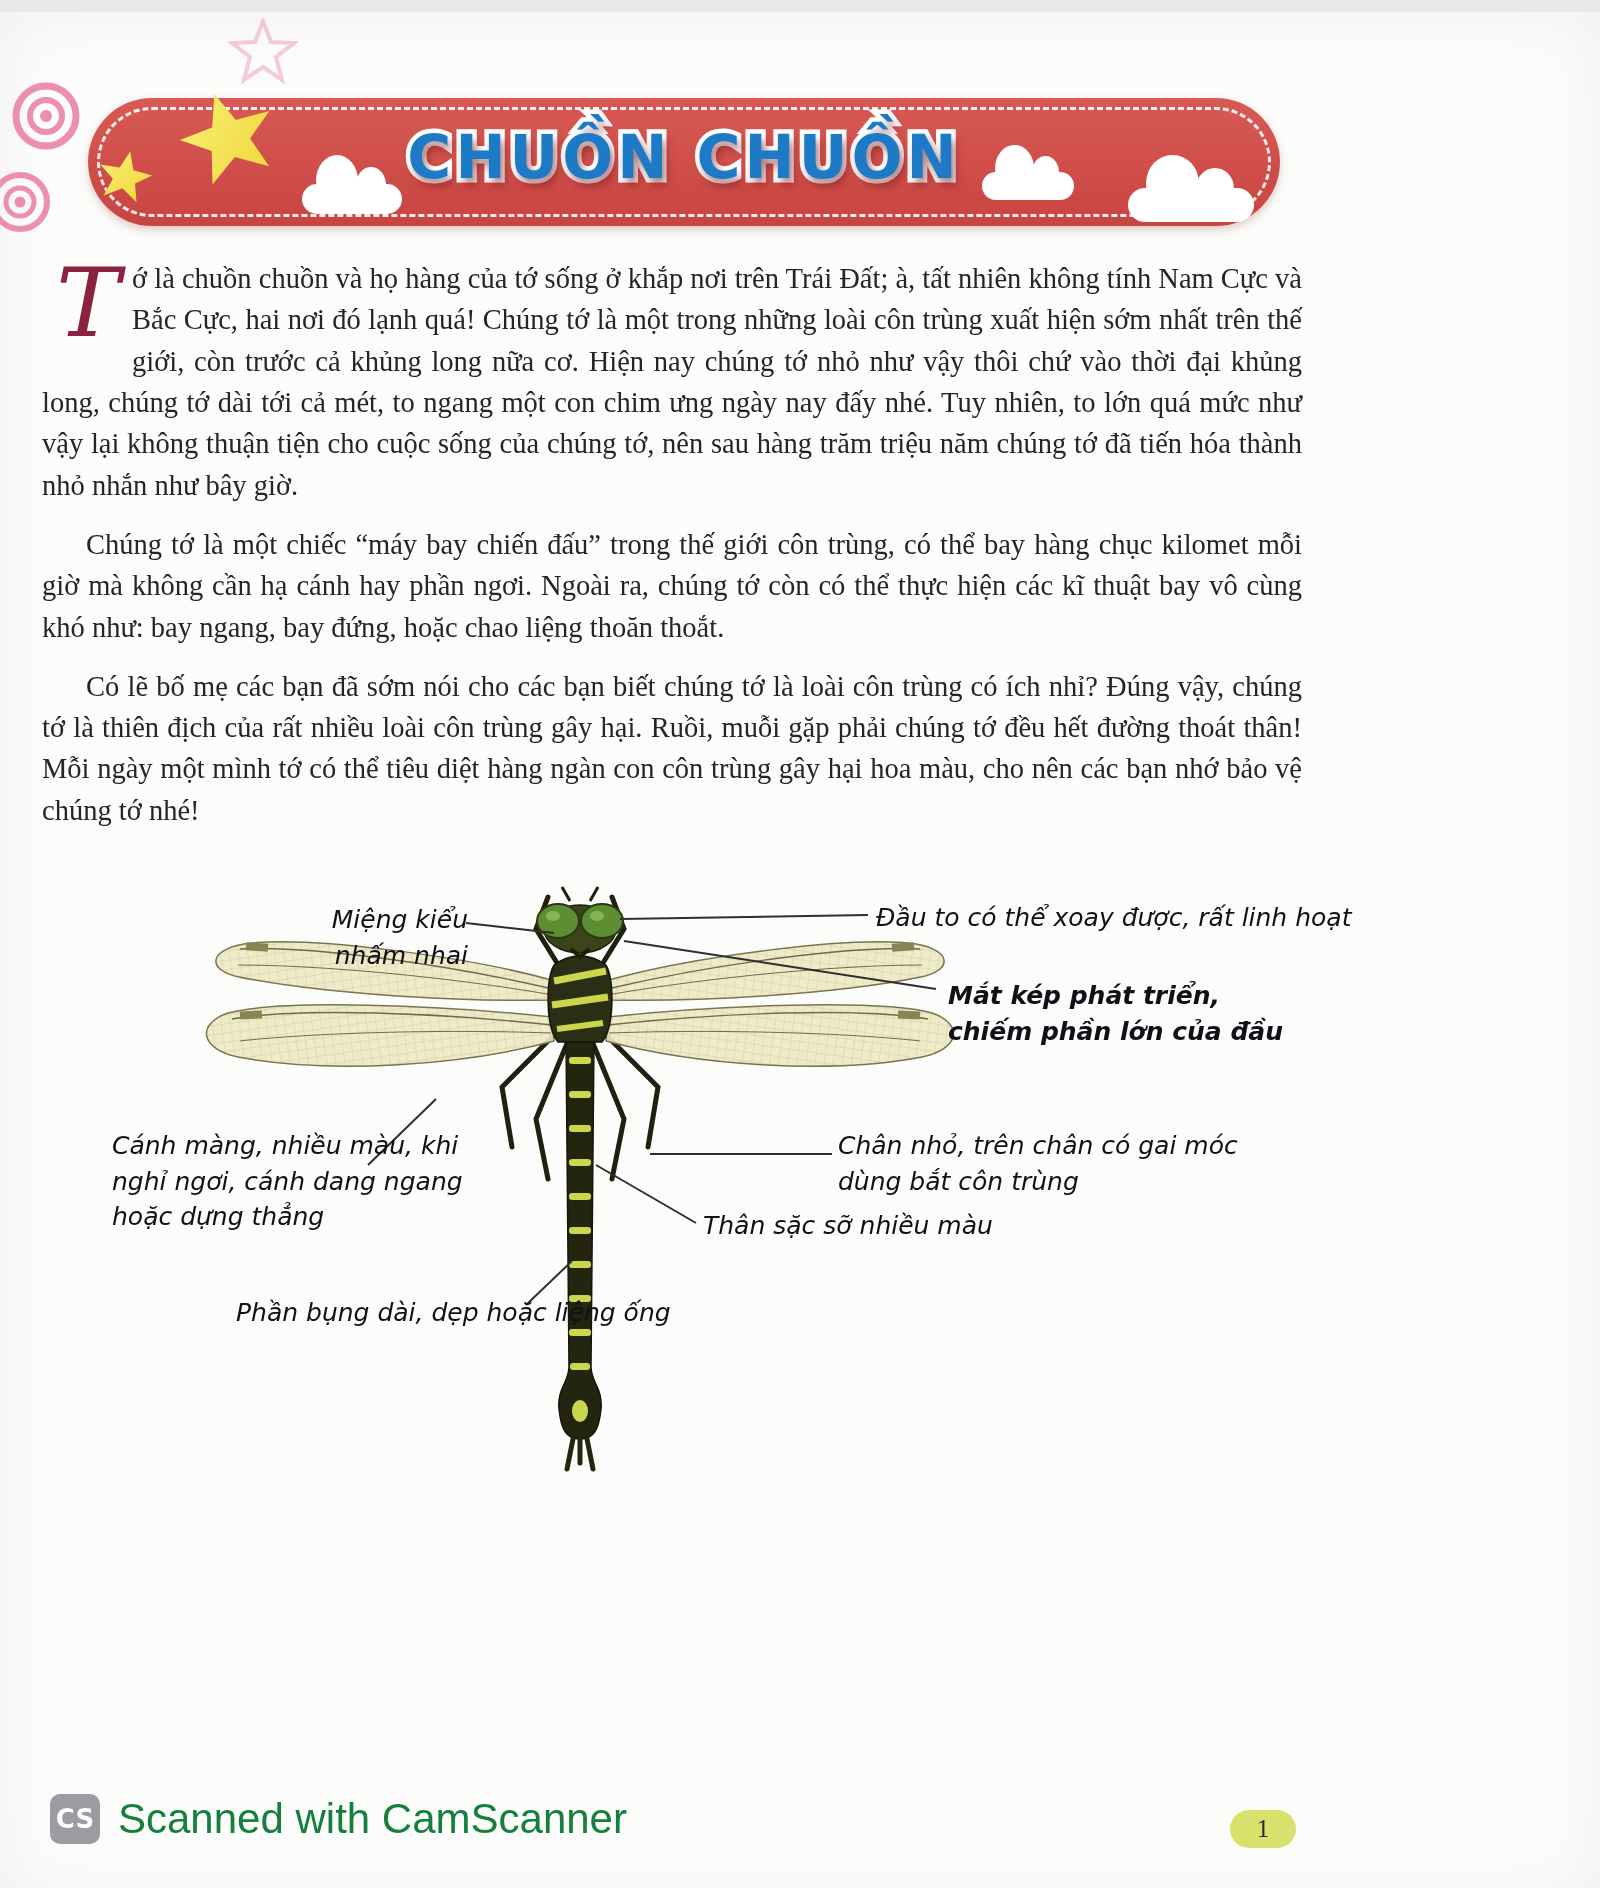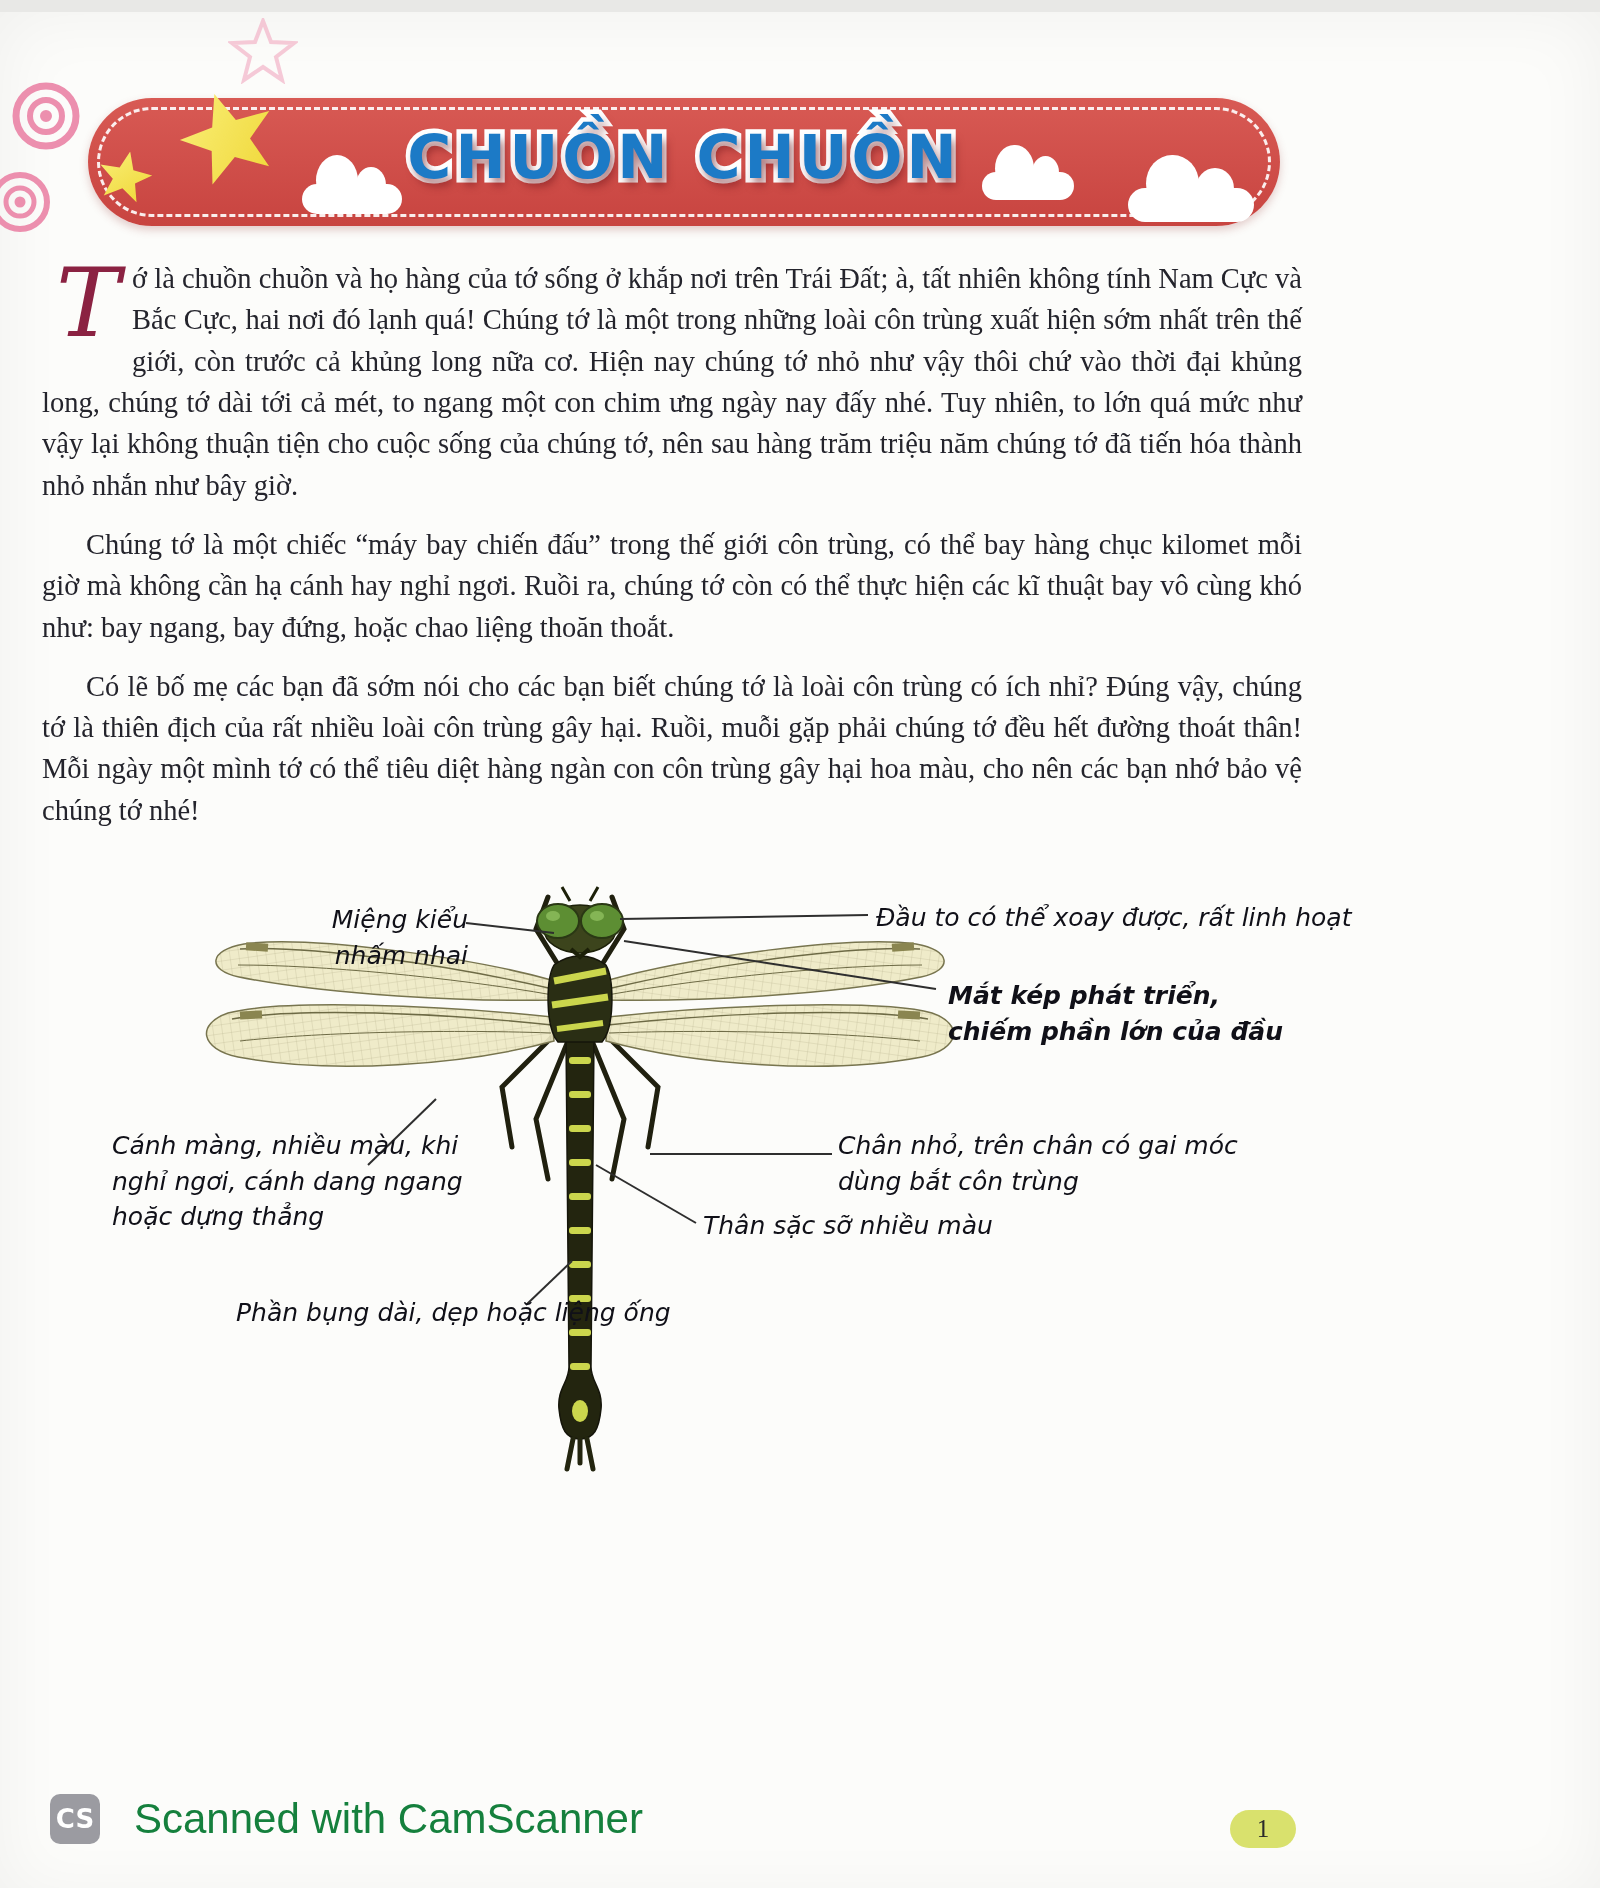--- a/index.html
+++ b/index.html
@@ -75,21 +75,21 @@
   .lbl-head    { left:876px;  top:888px; }
   .lbl-eyes    { left:948px;  top:966px;  font-weight:bold; }
   .lbl-wings   { left:112px;  top:1116px; }
   .lbl-legs    { left:838px;  top:1116px; }
   .lbl-body    { left:703px;  top:1196px; }
   .lbl-abdomen { left:236px;  top:1283px; }
 
   .dragonfly-svg { position:absolute; left:150px; top:865px; z-index:1; }
 
   
-  .camscanner { position:absolute; left:50px; top:1782px; display:flex; align-items:center; gap:34px; z-index:2; }
+  .camscanner { position:absolute; left:50px; top:1782px; display:flex; align-items:center; gap:18px; z-index:2; }
   .cs-box {
     width:50px; height:50px; border-radius:10px; background:#9b9ba1;
     display:flex; align-items:center; justify-content:center;
     color:#ffffff; font-family:"DejaVu Sans",sans-serif; font-weight:bold; font-size:26px;
   }
   .cs-text { color:#15803d; font-family:"Liberation Sans",sans-serif; font-size:42px; }
   .page-pill {
     position:absolute; left:1230px; top:1798px; width:66px; height:38px; border-radius:19px;
     background:#d9e16d; display:flex; align-items:center; justify-content:center;
     font-family:"Liberation Serif",serif; font-size:25px; color:#2a2a2a; z-index:2;
@@ -119,21 +119,21 @@
     <div class="banner-title">CHUỒN CHUỒN</div>
   </div>
   <div class="star star-big"></div>
   <div class="star star-small"></div>
   <div class="cloud cloud-1"></div>
   <div class="cloud cloud-2"></div>
   <div class="cloud cloud-3"></div>
 
   <div class="article">
     <p><span class="dropcap">T</span><span>ớ là chuồn chuồn và họ hàng của tớ sống ở khắp nơi trên Trái Đất; à, tất nhiên không tính Nam Cực và Bắc Cực, hai nơi đó lạnh quá! Chúng tớ là một trong những loài côn trùng xuất hiện sớm nhất trên thế giới, còn trước cả khủng long nữa cơ. Hiện nay chúng tớ nhỏ như vậy thôi chứ vào thời đại khủng long, chúng tớ dài tới cả mét, to ngang một con chim ưng ngày nay đấy nhé. Tuy nhiên, to lớn quá mức như vậy lại không thuận tiện cho cuộc sống của chúng tớ, nên sau hàng trăm triệu năm chúng tớ đã tiến hóa thành nhỏ nhắn như bây giờ.</span></p>
-    <p class="indent">Chúng tớ là một chiếc “máy bay chiến đấu” trong thế giới côn trùng, có thể bay hàng chục kilomet mỗi giờ mà không cần hạ cánh hay nghỉ ngơi. Ruồi ra, chúng tớ còn có thể thực hiện các kĩ thuật bay vô cùng khó như: bay ngang, bay đứng, hoặc chao liệng thoăn thoắt.</p>
+    <p class="indent">Chúng tớ là một chiếc “máy bay chiến đấu” trong thế giới côn trùng, có thể bay hàng chục kilomet mỗi giờ mà không cần hạ cánh hay phần ngơi. Ngoài ra, chúng tớ còn có thể thực hiện các kĩ thuật bay vô cùng khó như: bay ngang, bay đứng, hoặc chao liệng thoăn thoắt.</p>
     <p class="indent">Có lẽ bố mẹ các bạn đã sớm nói cho các bạn biết chúng tớ là loài côn trùng có ích nhỉ? Đúng vậy, chúng tớ là thiên địch của rất nhiều loài côn trùng gây hại. Ruồi, muỗi gặp phải chúng tớ đều hết đường thoát thân! Mỗi ngày một mình tớ có thể tiêu diệt hàng ngàn con côn trùng gây hại hoa màu, cho nên các bạn nhớ bảo vệ chúng tớ nhé!</p>
   </div>
 
   <svg class="dragonfly-svg" width="860" height="620" viewBox="0 0 860 620">
     <defs>
       <pattern id="mesh" width="9" height="9" patternUnits="userSpaceOnUse" patternTransform="rotate(8)">
         <path d="M0,0 L9,0 M0,0 L0,9" stroke="#8e8a64" stroke-width="0.6" fill="none"></path>
       </pattern>
       <path id="wingUR" d="M455,104 C540,80 702,58 766,67 C801,73 804,93 771,100 C682,118 542,125 457,123 Z"></path>
       <path id="wingLR" d="M458,140 C570,128 730,122 782,136 C814,147 810,172 772,180 C678,198 545,188 456,164 Z"></path>

